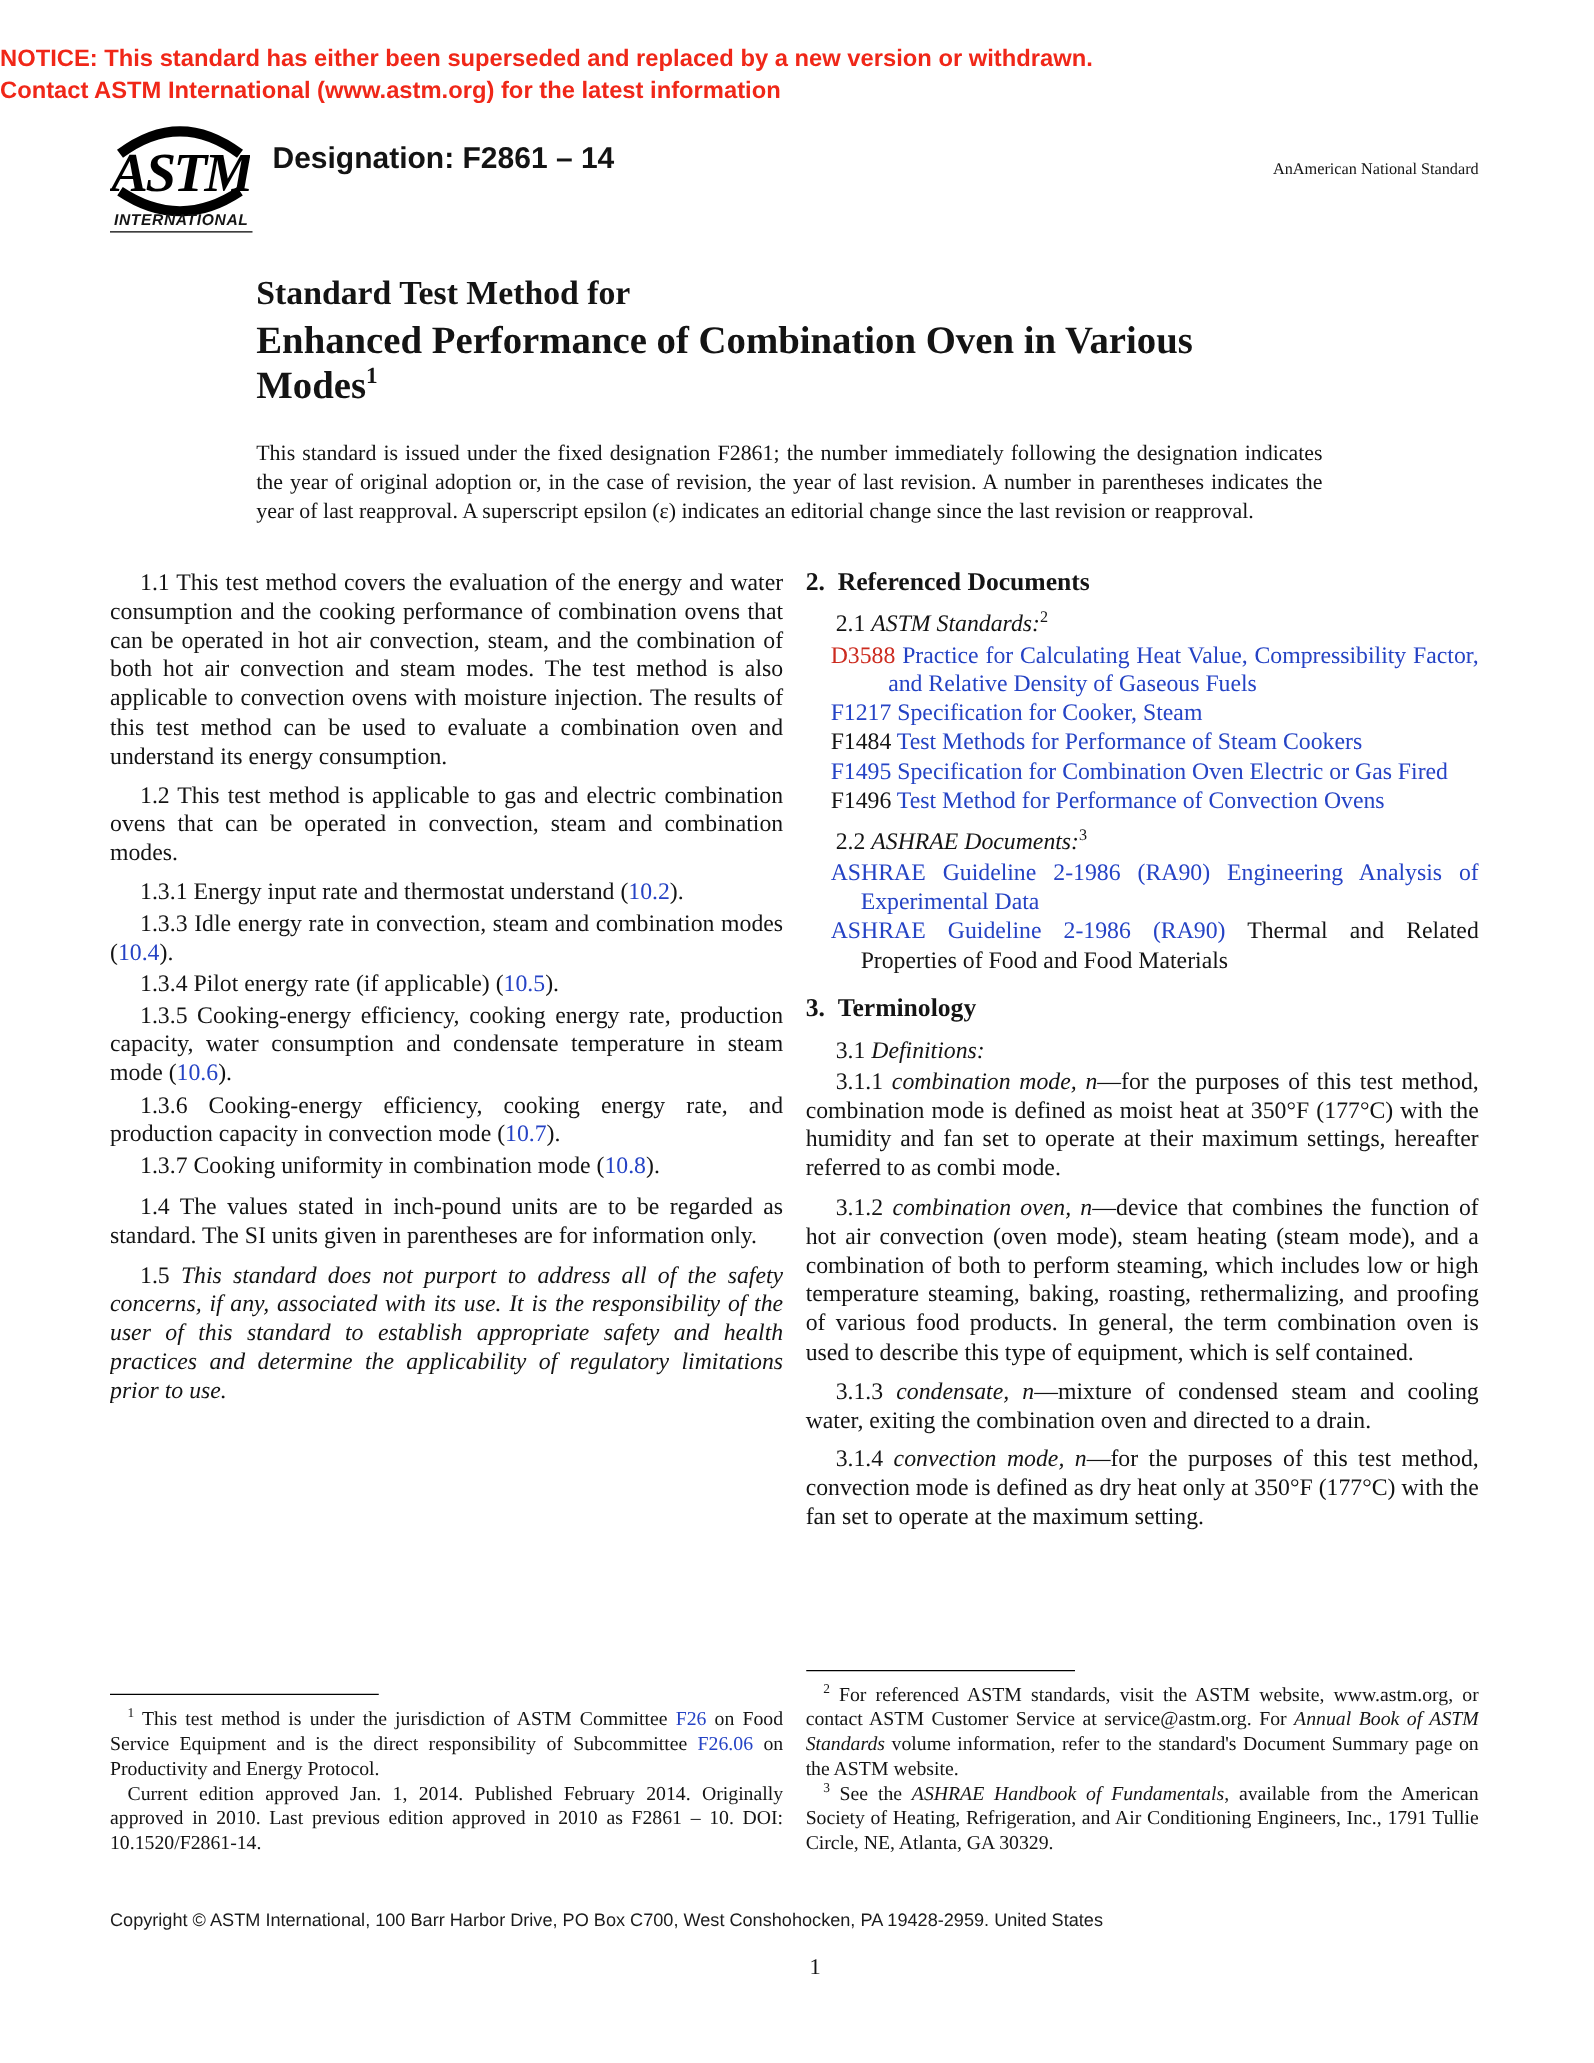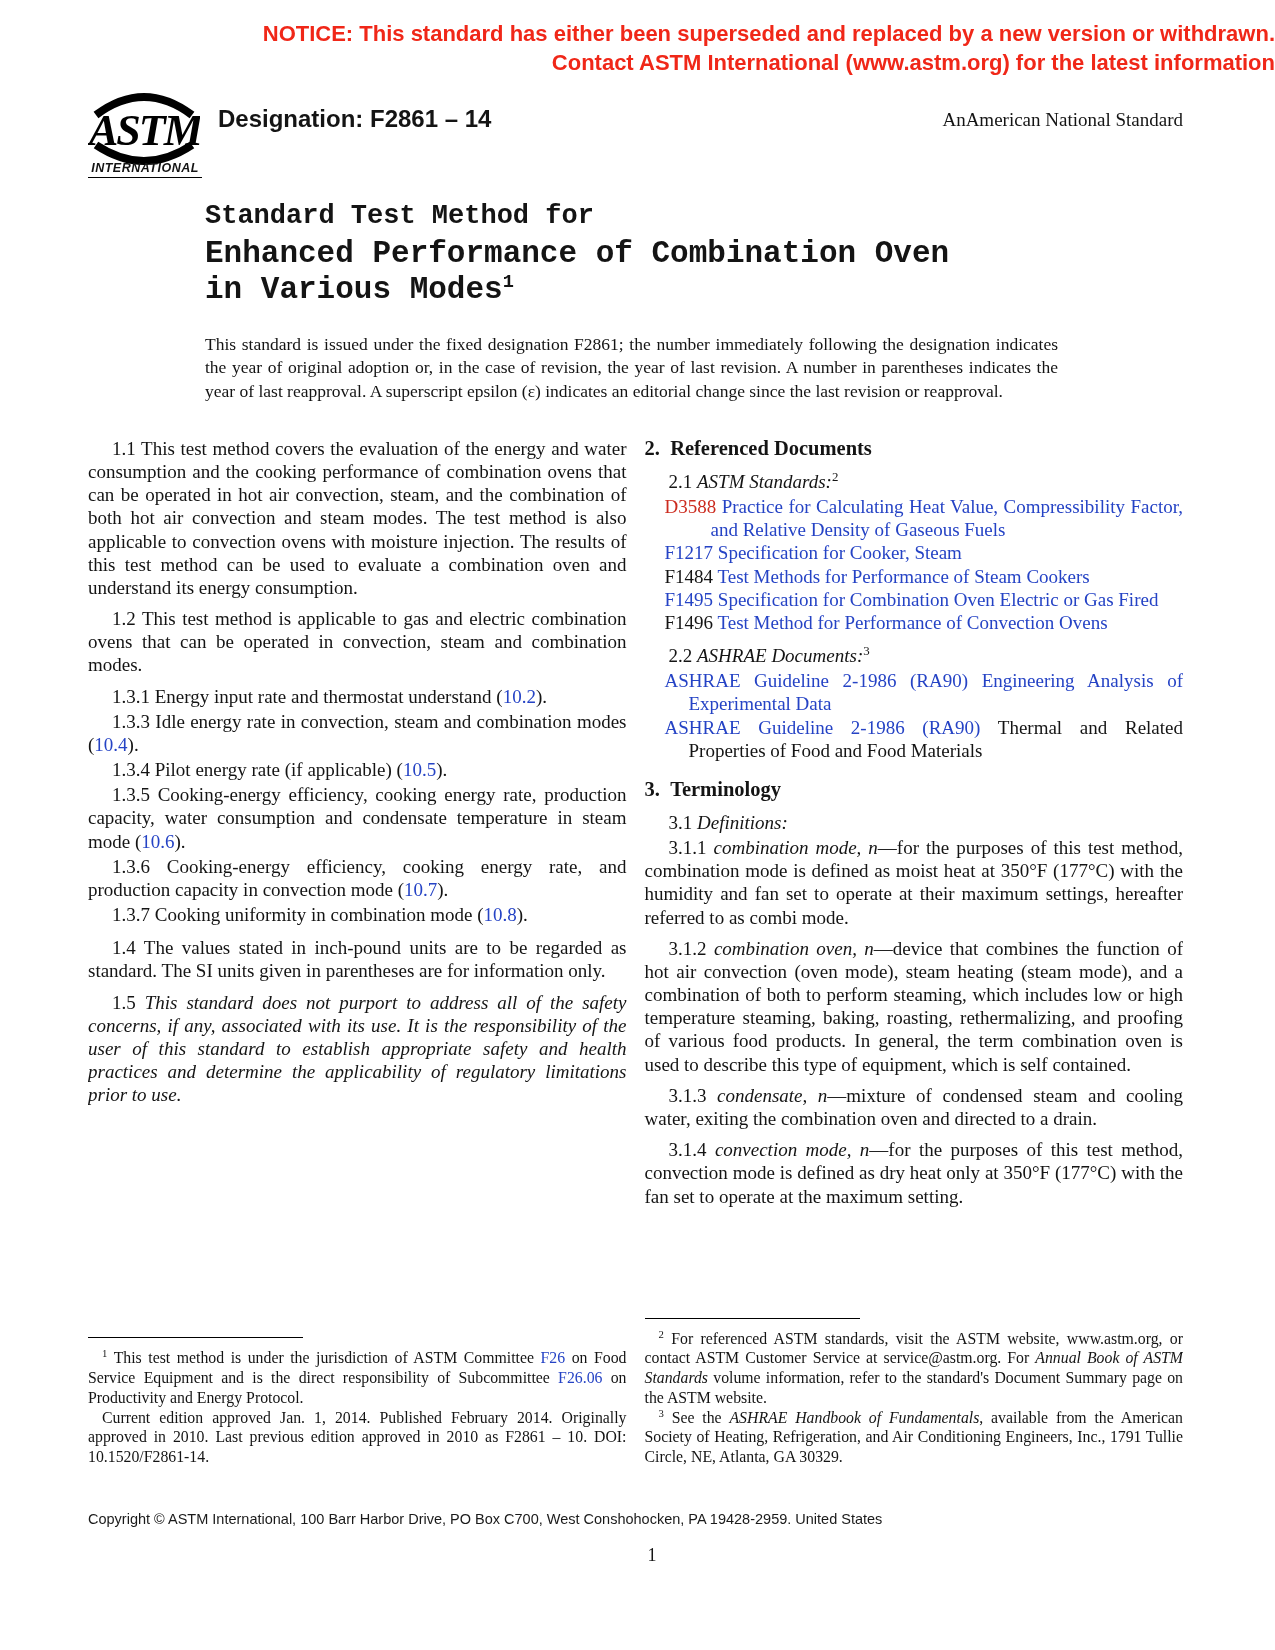--- a/index.html
+++ b/index.html
@@ -2,39 +2,39 @@
 <html style="--link-blue: #2543c5; --link-red: #cc2b1f; --notice-red: #f02718;"><head>
 <meta charset="utf-8">
 <style>
   * { box-sizing: border-box; }
   html, body { margin: 0; padding: 0; background: #ffffff; }
   .page {
     width: 1275px; height: 1650px; background: #ffffff; color: #141414;
     font-family: "Liberation Serif", serif; overflow: hidden; position: relative;
   }
   .notice {
-    padding-top: 20px; text-align: right;
+    padding-top: 36px; text-align: left;
     font-family: "Liberation Sans", sans-serif; font-weight: 700;
-    font-size: 22px; line-height: 1.3; color: var(--notice-red, #f02718);
+    font-size: 19px; line-height: 1.3; color: var(--notice-red, #f02718);
   }
   .content { padding: 0 92px 0 88px; }
   .header-row { display: flex; align-items: flex-start; margin-top: 10px; }
   .logo { width: 114px; text-align: center; }
   .logo svg { display: block; }
   .logo-sub {
     font-family: "Liberation Sans", sans-serif; font-weight: 700; font-style: italic;
     font-size: 12.5px; letter-spacing: 0.5px; border-bottom: 1.5px solid #000;
     padding-bottom: 2px; margin-top: -6px;
   }
   .designation {
     font-family: "Liberation Sans", sans-serif; font-weight: 700;
     font-size: 24px; margin: 18px 0 0 16px;
   }
-  .natl { margin-left: auto; font-size: 19px; margin-top: 22px; }
-  .title-block { margin: 22px 100px 0 117px; font-family: Liberation Mono, monospace; font-weight: 700; }
+  .natl { margin-left: auto; font-size: 13px; margin-top: 32px; }
+  .title-block { margin: 32px 100px 0 117px; font-family: Liberation Serif, serif; font-weight: 700; }
   .title-line1 { font-size: 27px; line-height: 1.2; }
   .title-main { font-size: 31px; line-height: 1.18; max-width: 790px; margin-top: 3px; }
   .title-sup { vertical-align: super; font-size: 60%; }
   .issued-note { margin: 24px 125px 0 117px; font-size: 17.5px; line-height: 1.33; text-align: justify; }
   .columns { display: flex; gap: 18px; margin-top: 34px; height: 1030px; overflow: hidden; }
   .col { flex: 1 1 0; display: flex; flex-direction: column; min-width: 0; }
   .sec-h { font-size: 20.5px; font-weight: 700; margin: 14px 0 10px; }
   .sec-h.first { margin-top: 0; }
   .bp { font-size: 19px; line-height: 1.22; text-align: justify; text-indent: 24px; margin: 0 0 8px; }
   .bp.sub { margin-bottom: 2px; }

